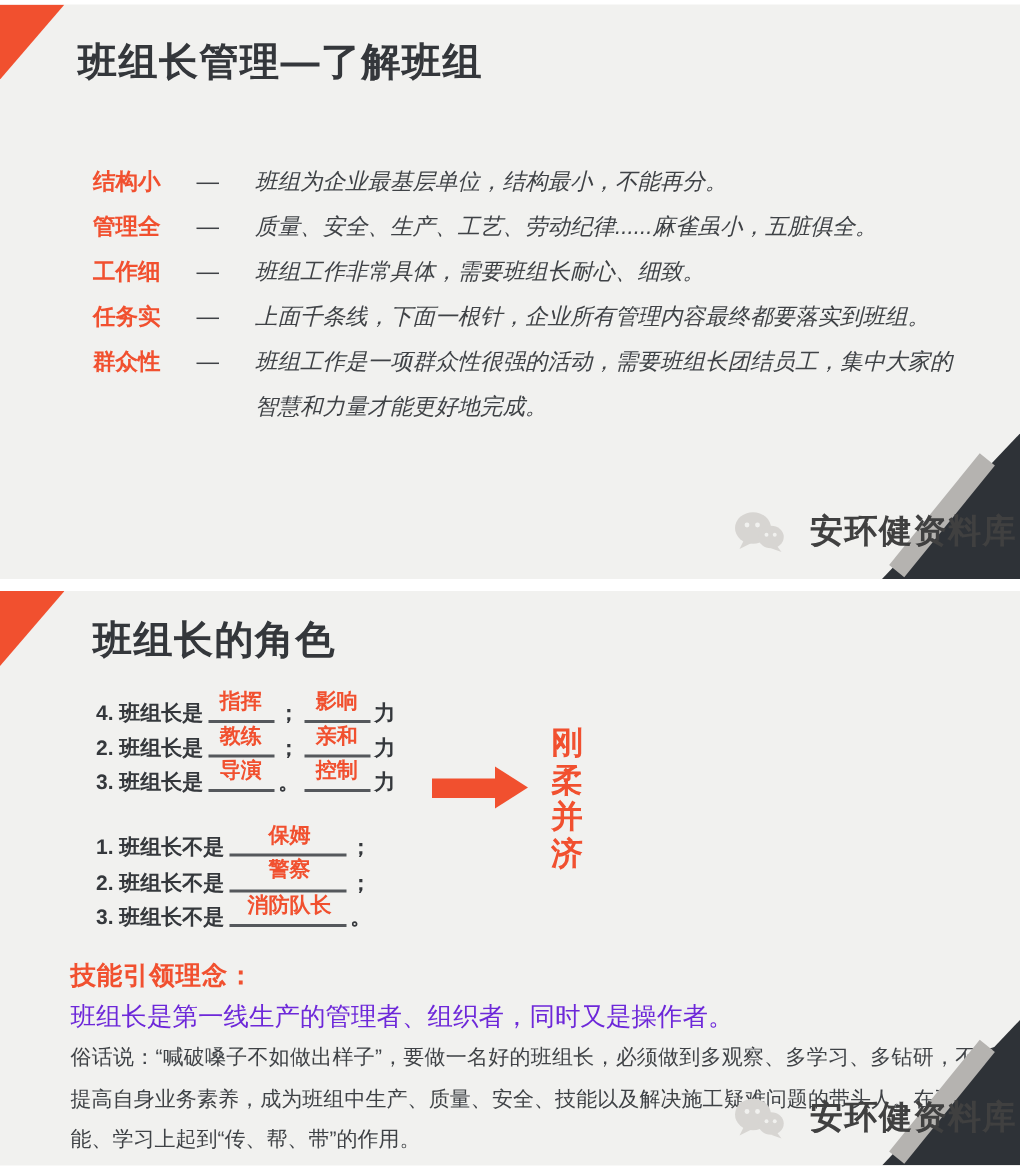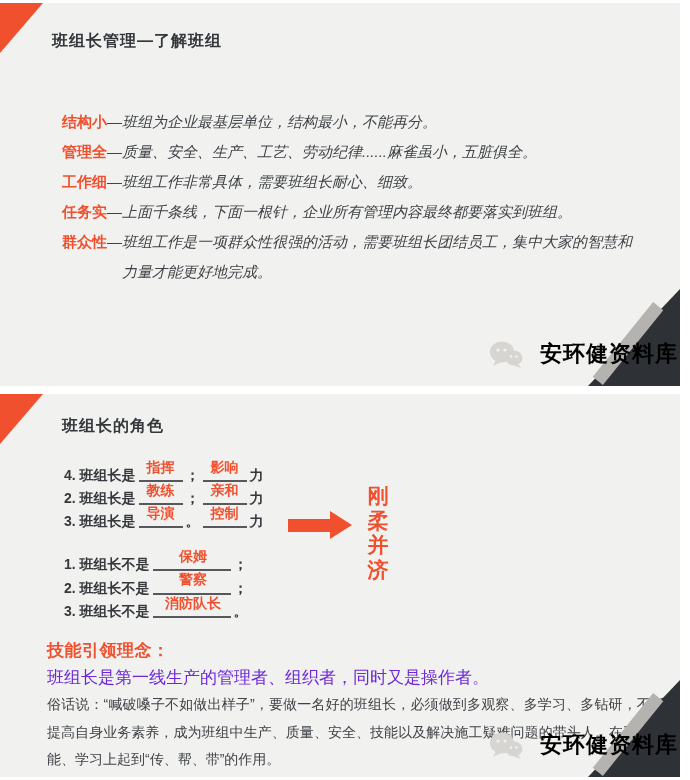--- a/index.html
+++ b/index.html
@@ -33,37 +33,37 @@
   }
   .corner-stripe {
     position:absolute; right:4px; bottom:36px;
     width:96px; height:13px;
     background:#b5b3b0;
     transform:rotate(-51deg);
   }
 
   .slide-title {
     position:absolute; left:52px; top:23px;
-    font-size:16px; font-weight:700; color:#34373b;
+    font-size:26px; font-weight:700; color:#34373b;
     letter-spacing:1px; line-height:30px; white-space:nowrap;
   }
   #slide2 .slide-title { left:62px; top:17px; }
 
   
   .features { position:absolute; left:62px; top:104px; right:34px; }
-  .feature-row { display:flex; font-size:15px; line-height:30px; color:#3f4246; }
+  .feature-row { display:flex; font-size:15px; line-height:30px; color:#3f4246;gap:24px; }
   .feature-label { color:#f1502f; font-weight:700; white-space:nowrap; }
   .feature-dash { white-space:nowrap; color:#3f4246; }
   .feature-text { flex:1;font-style:italic; }
 
   
   .watermark {
     position:absolute; right:2px; bottom:17px;
     display:flex; align-items:center; gap:17px;
-    color:#000000; font-size:22px; font-weight:700;
+    color:#404040; font-size:22px; font-weight:700;
     letter-spacing:1px; white-space:nowrap;
   }
 
   
   .list-a { position:absolute; left:64px; top:70px; }
   .list-b { position:absolute; left:64px; top:159px; }
   .role-row { height:23px; line-height:23px; font-size:14px; font-weight:700; color:#35383c; white-space:nowrap; }
   .list-b .role-row { height:23.5px; line-height:23.5px; }
   .blank {
     position:relative; display:inline-block;

